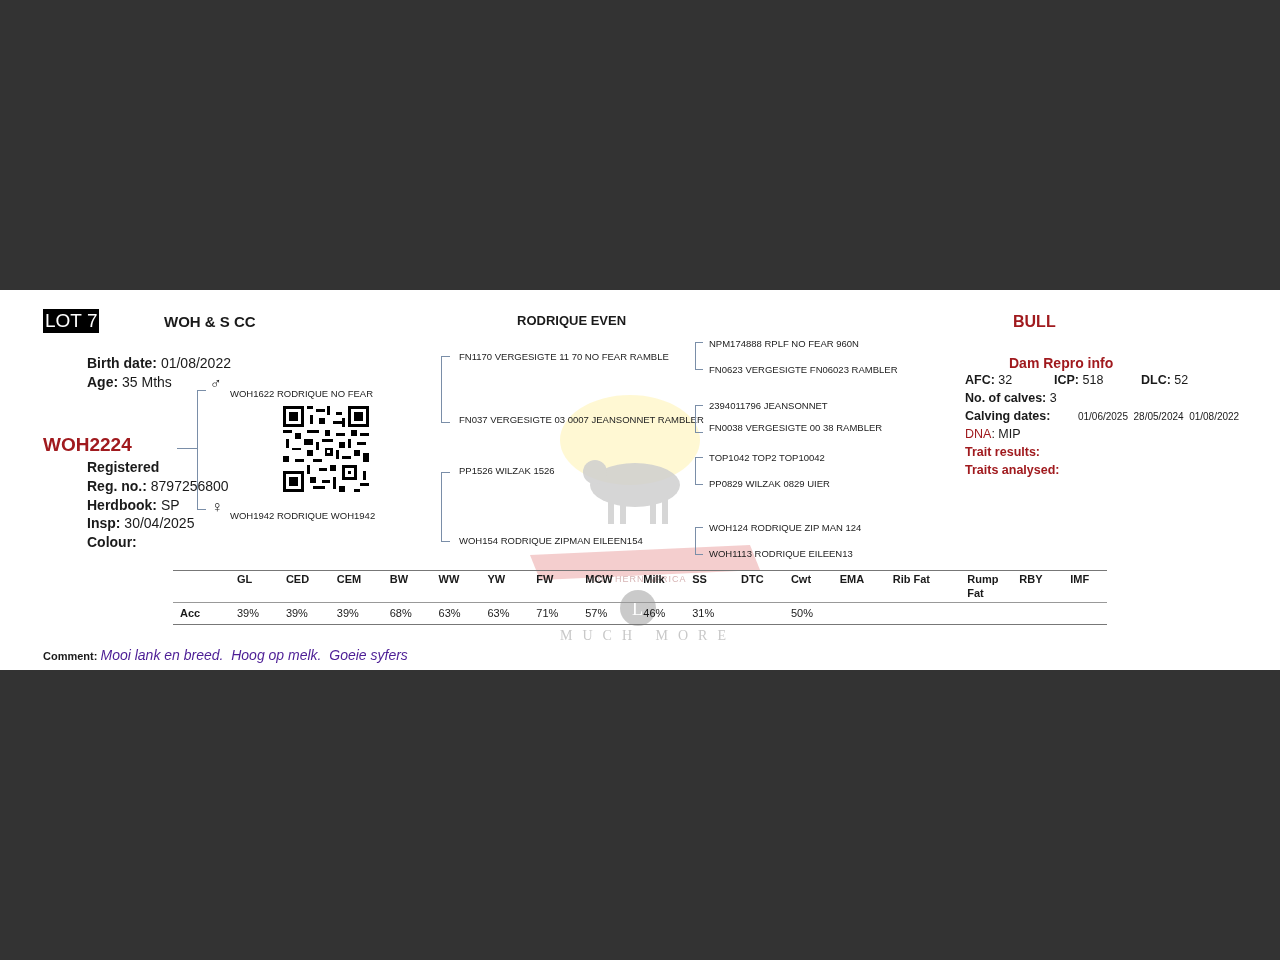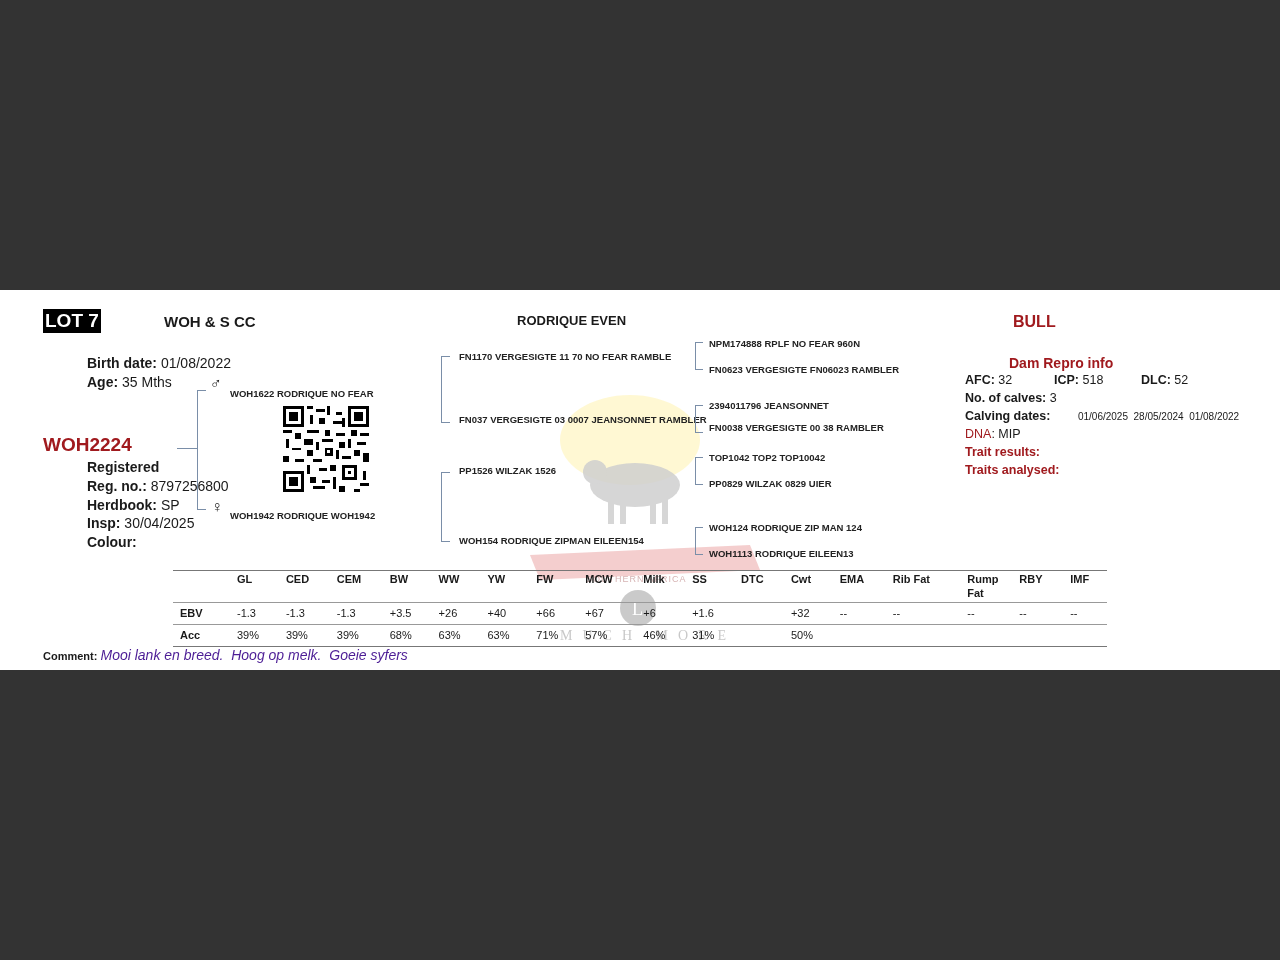--- a/index.html
+++ b/index.html
@@ -6,31 +6,31 @@
   body {
     width:1280px; height:960px; background:#333333; position:relative; overflow:hidden;
     font-family:"Liberation Sans", sans-serif; color:#1a1a1a;
   }
   .card {
     position:absolute; left:0; top:290px; width:1280px; height:380px; background:#ffffff;
     overflow:hidden;
   }
   .abs { position:absolute; white-space:nowrap; }
   .lot {
-    left:43px; top:19px; background:#000; color:#fff; font-weight:bold; font-size:19px;
+    left:43px; top:19px; background:#000; color:#fff; font-weight:normal; font-size:19px;
     padding:1px 2px; line-height:22px;text-align:right;
   }
   .h-breeder { left:164px; top:23px; font-weight:bold; font-size:15px; }
   .h-name { left:517px; top:23px; font-weight:bold; font-size:13px; }
   .h-sex { left:1013px; top:23px; font-weight:bold; font-size:16px; color:#a01a1e; }
   .lbl { font-weight:bold; }
   .info { font-size:14px; line-height:18.5px;margin-left:44px; }
   .red { color:#a01a1e; }
   .animal-id { left:43px; top:144px; font-size:19px; font-weight:bold; color:#a01a1e; }
-  .ped { font-size:9.5px; color:#222;font-weight:bold; }
+  .ped { font-size:9.5px; color:#222; }
   .sym { font-size:16px; color:#222; }
   .bracket { position:absolute; border:1px solid #7a8ea8; border-right:none; }
   .hline { position:absolute; height:0; border-top:1px solid #7a8ea8; }
   .qr { position:absolute; left:283px; top:116px; width:86px; height:86px; }
   .wm { position:absolute; pointer-events:none; }
   table.ebv {
     position:absolute; left:173px; top:280px; width:934px; border-collapse:collapse;
     font-size:11px;
   }
   table.ebv th, table.ebv td { text-align:left; padding:0 0 0 7px; vertical-align:top; }
@@ -232,40 +232,20 @@
         <th>DTC</th>
         <th>Cwt</th>
         <th>EMA</th>
         <th>Rib Fat</th>
         <th style="width:45px;white-space:normal;">Rump Fat</th>
         <th>RBY</th>
         <th>IMF</th>
       </tr>
     </thead>
     <tbody>
-      <tr class="ebvrow">
-        <td class="rowhead">EBV</td>
-        <td>-1.3</td>
-        <td>-1.3</td>
-        <td>-1.3</td>
-        <td>+3.5</td>
-        <td>+26</td>
-        <td>+40</td>
-        <td>+66</td>
-        <td>+67</td>
-        <td>+6</td>
-        <td>+1.6</td>
-        <td></td>
-        <td>+32</td>
-        <td>--</td>
-        <td>--</td>
-        <td>--</td>
-        <td>--</td>
-        <td>--</td>
-      </tr>
       <tr class="accrow">
         <td class="rowhead">Acc</td>
         <td>39%</td>
         <td>39%</td>
         <td>39%</td>
         <td>68%</td>
         <td>63%</td>
         <td>63%</td>
         <td>71%</td>
         <td>57%</td>

